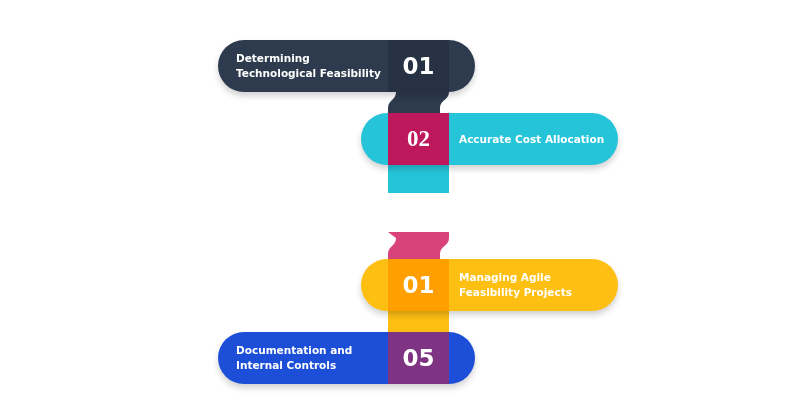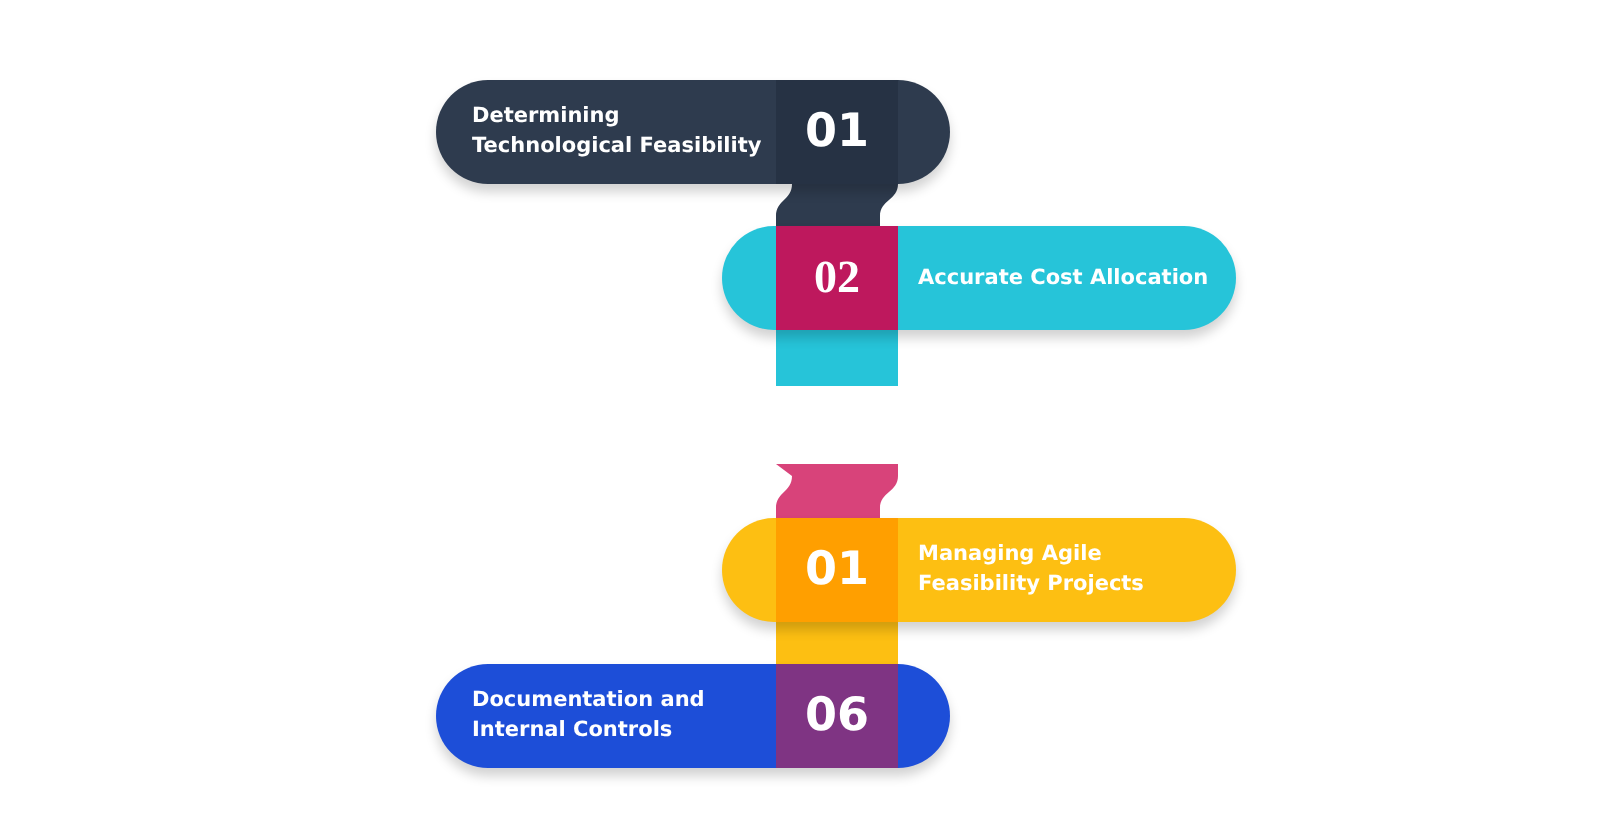--- a/index.html
+++ b/index.html
@@ -63,16 +63,16 @@
 
   <div class="pill right" id="p3" style="top: 259px; background: rgb(253, 191, 18);">
     <div class="num" id="n3" style="background: rgb(255, 159, 0);">01</div>
     <div class="label">Managing Agile
 Feasibility Projects</div>
   </div>
 
   <div class="pill left" id="p4" style="top: 332px; background: #1d4ed8;">
     <div class="label">Documentation and
 Internal Controls</div>
-    <div class="num" id="n4" style="background: rgb(127, 52, 131);">06</div>
+    <div class="num" id="n4" style="background: rgb(127, 52, 131);">05</div>
   </div>
 
 </div>
 
 </body></html>

